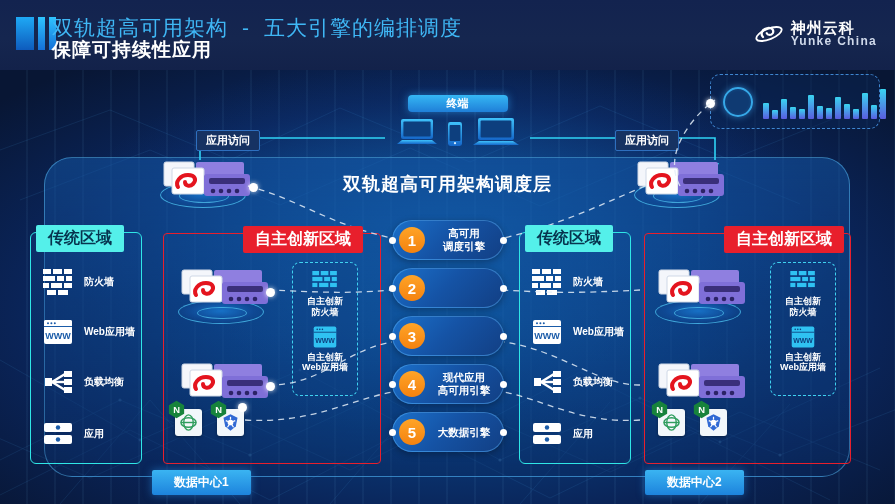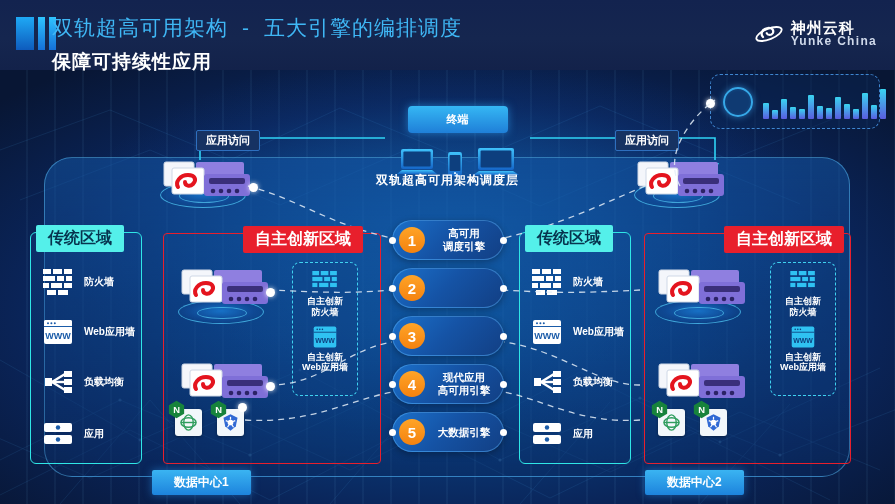--- a/index.html
+++ b/index.html
@@ -52,33 +52,33 @@
   .hdr-bars i:nth-child(1){ width:18px; background:linear-gradient(180deg,#1ea9f5 0%,#0e5bbd 100%);}
   .hdr-bars i:nth-child(2){ width:7px; }
   .hdr-bars i:nth-child(3){ width:7px; }
   .title-line1 {
     position:absolute; left:52px; top:14px;
     font-size:21px; font-weight:400; color:#3fb7f5; letter-spacing:1px;
     white-space:nowrap;
   }
   .title-line1 .dash { color:#3fb7f5; padding:0 14px; }
   .title-line2 {
-    position:absolute; left:52px; top:49px;
+    position:absolute; left:52px; top:37px;
     font-size:19px; font-weight:700; color:#ffffff; letter-spacing:1px;
   }
   .logo { position:absolute; right:18px; top:20px; display:flex; align-items:center; gap:7px; }
   .logo-mark { width:30px; height:26px; }
   .logo-txt { display:flex; flex-direction:column; line-height:1.02; }
   .logo-cn { font-size:15px; font-weight:700; color:#ffffff; letter-spacing:1px; }
   .logo-en { font-size:12px; font-weight:700; color:#cfd9ea; letter-spacing:1.3px; }
 
   
   .term-wrap { position:absolute; left:385px; top:92px; width:145px; z-index:8; }
   .term-pill {
-    width:100px; height:27px; margin:14px auto;
+    width:100px; height:17px; margin:3px auto;
     background:linear-gradient(180deg,#35b7f4 0%,#1f7fd8 100%);
     border-radius:4px; color:#fff; font-size:11px; font-weight:700;
     display:flex; align-items:center; justify-content:center;
     box-shadow:0 0 8px rgba(50,170,255,.55);
   }
   .term-icons { display:flex; align-items:flex-end; justify-content:center; gap:9px; margin-top:5px; }
 
   .bus-line { position:absolute; z-index:6; }
 
   .lbl-access {
@@ -112,21 +112,21 @@
   
   .main-panel {
     position:absolute; left:44px; top:157px; width:806px; height:320px;
     border-radius:28px;
     background:linear-gradient(180deg, rgba(20,88,168,.52) 0%, rgba(14,62,130,.40) 45%, rgba(10,44,100,.30) 100%);
     border:1px solid rgba(90,190,245,.50);
     z-index:5;
   }
   .sched-label {
     position:absolute; left:50%; top:172px; transform:translateX(-50%);
-    color:#fff; font-size:12px; font-weight:700; letter-spacing:1px;
+    color:#fff; font-size:18px; font-weight:700; letter-spacing:1px;
     z-index:9; white-space:nowrap;
   }
 
   
   .zone {
     position:absolute; z-index:7;
   }
   .zone-trad {
     border:1.6px solid #2fe6e6; border-radius:6px;
     background:linear-gradient(180deg, rgba(16,74,148,.30) 0%, rgba(12,52,112,.18) 100%);

